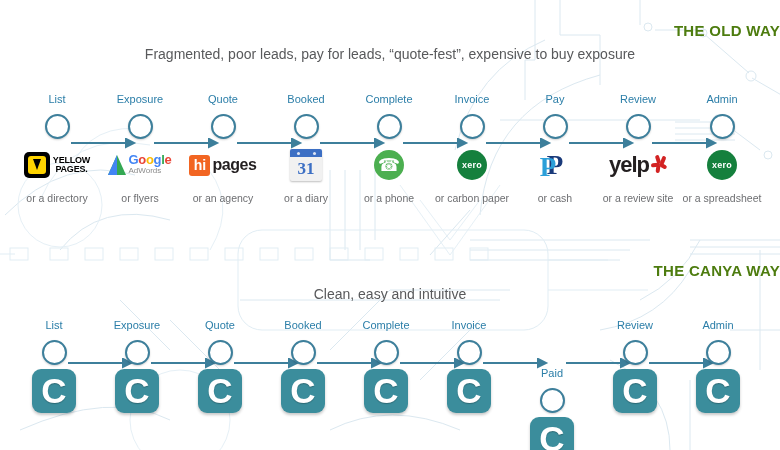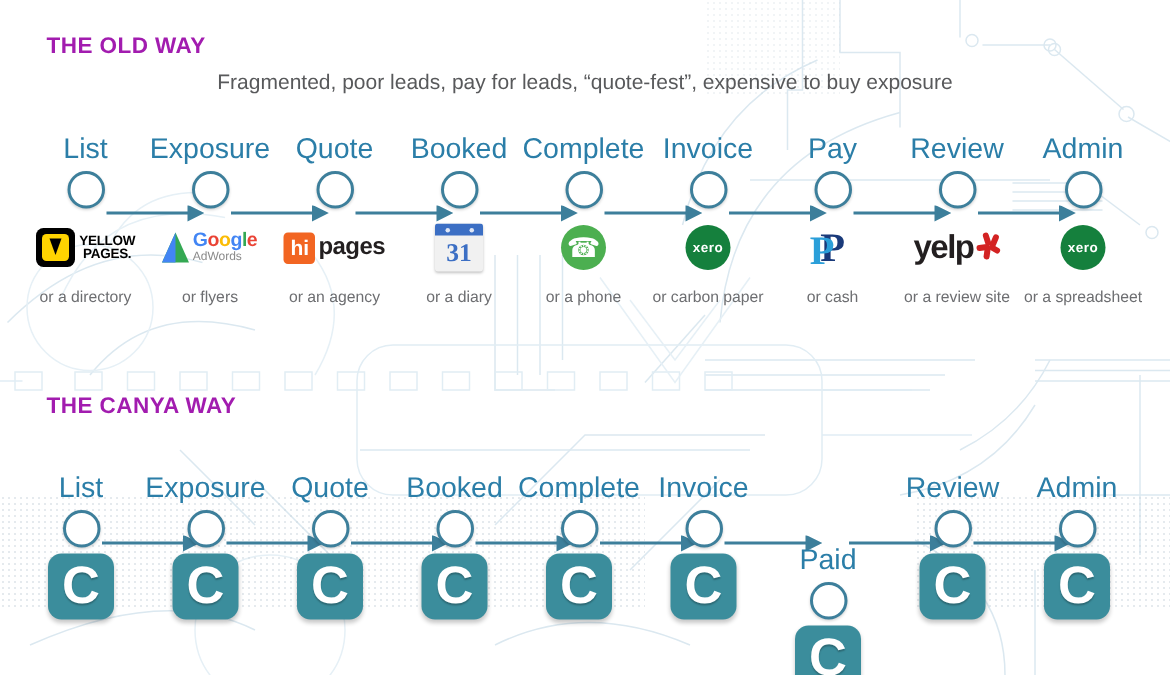--- a/index.html
+++ b/index.html
@@ -18,38 +18,37 @@
 
   .halftone{
     position:absolute;z-index:0;pointer-events:none;
     background-image:radial-gradient(#cfd9e0 0.6px, transparent 0.7px);
     background-size:4px 4px;
     opacity:.55;
   }
 
   
   .section-title{
-    position:absolute;left:0;right:0;text-align:left;
-    color:#a21caf;font-weight:bold;letter-spacing:.3px;
+    position:absolute;left:0;right:0;text-align:right;
+    color:#4d7c0f;font-weight:bold;letter-spacing:.3px;
     z-index:3;
-    margin-left:31px;
   }
   .section-sub{
     position:absolute;left:0;right:0;text-align:center;
     color:#58595b;z-index:3;
   }
 
   
   .row{position:absolute;left:0;right:0;height:0;z-index:3;}
   .node-col{
     position:absolute;top:0;width:86px;margin-left:-43px;
     text-align:center;
   }
   .step-label{
-    color:#2b7ea8;font-size:19px;line-height:15px;white-space:nowrap;
+    color:#2b7ea8;font-size:11px;line-height:15px;white-space:nowrap;
   }
   .circle{
     width:25px;height:25px;border-radius:50%;
     border:2px solid #3d7f9b;background:#ffffff;
     margin:7px auto 0 auto;
     box-shadow:0 1px 2px rgba(0,0,0,.18);
     box-sizing:border-box;
   }
   .connectors{position:absolute;left:0;right:0;z-index:2;}
   .caption{
@@ -369,20 +368,21 @@
       <div class="logo-wrap">
         <div class="xero">
             <span>xero</span>
           </div>
       </div>
       <div class="caption">or a spreadsheet</div>
     </div>
   </div>
 
   <div class="section-title" style="top:262px;font-size:15px;">THE CANYA WAY</div>
+  <div class="section-sub" style="top:286px;font-size:14px;">Clean, easy and intuitive</div>
 
   <div class="connectors" style="top:356px;height:12px;">
     <svg width="780" height="12" viewBox="0 0 780 12">
       <g stroke="#3d7f9b" stroke-width="2" fill="#3d7f9b">
         <path d="M68 5 H125"></path>
           <path d="M123 1 l8 4 l-8 4 z"></path>
         <path d="M151 5 H208"></path>
           <path d="M206 1 l8 4 l-8 4 z"></path>
         <path d="M234 5 H291"></path>
           <path d="M289 1 l8 4 l-8 4 z"></path>

